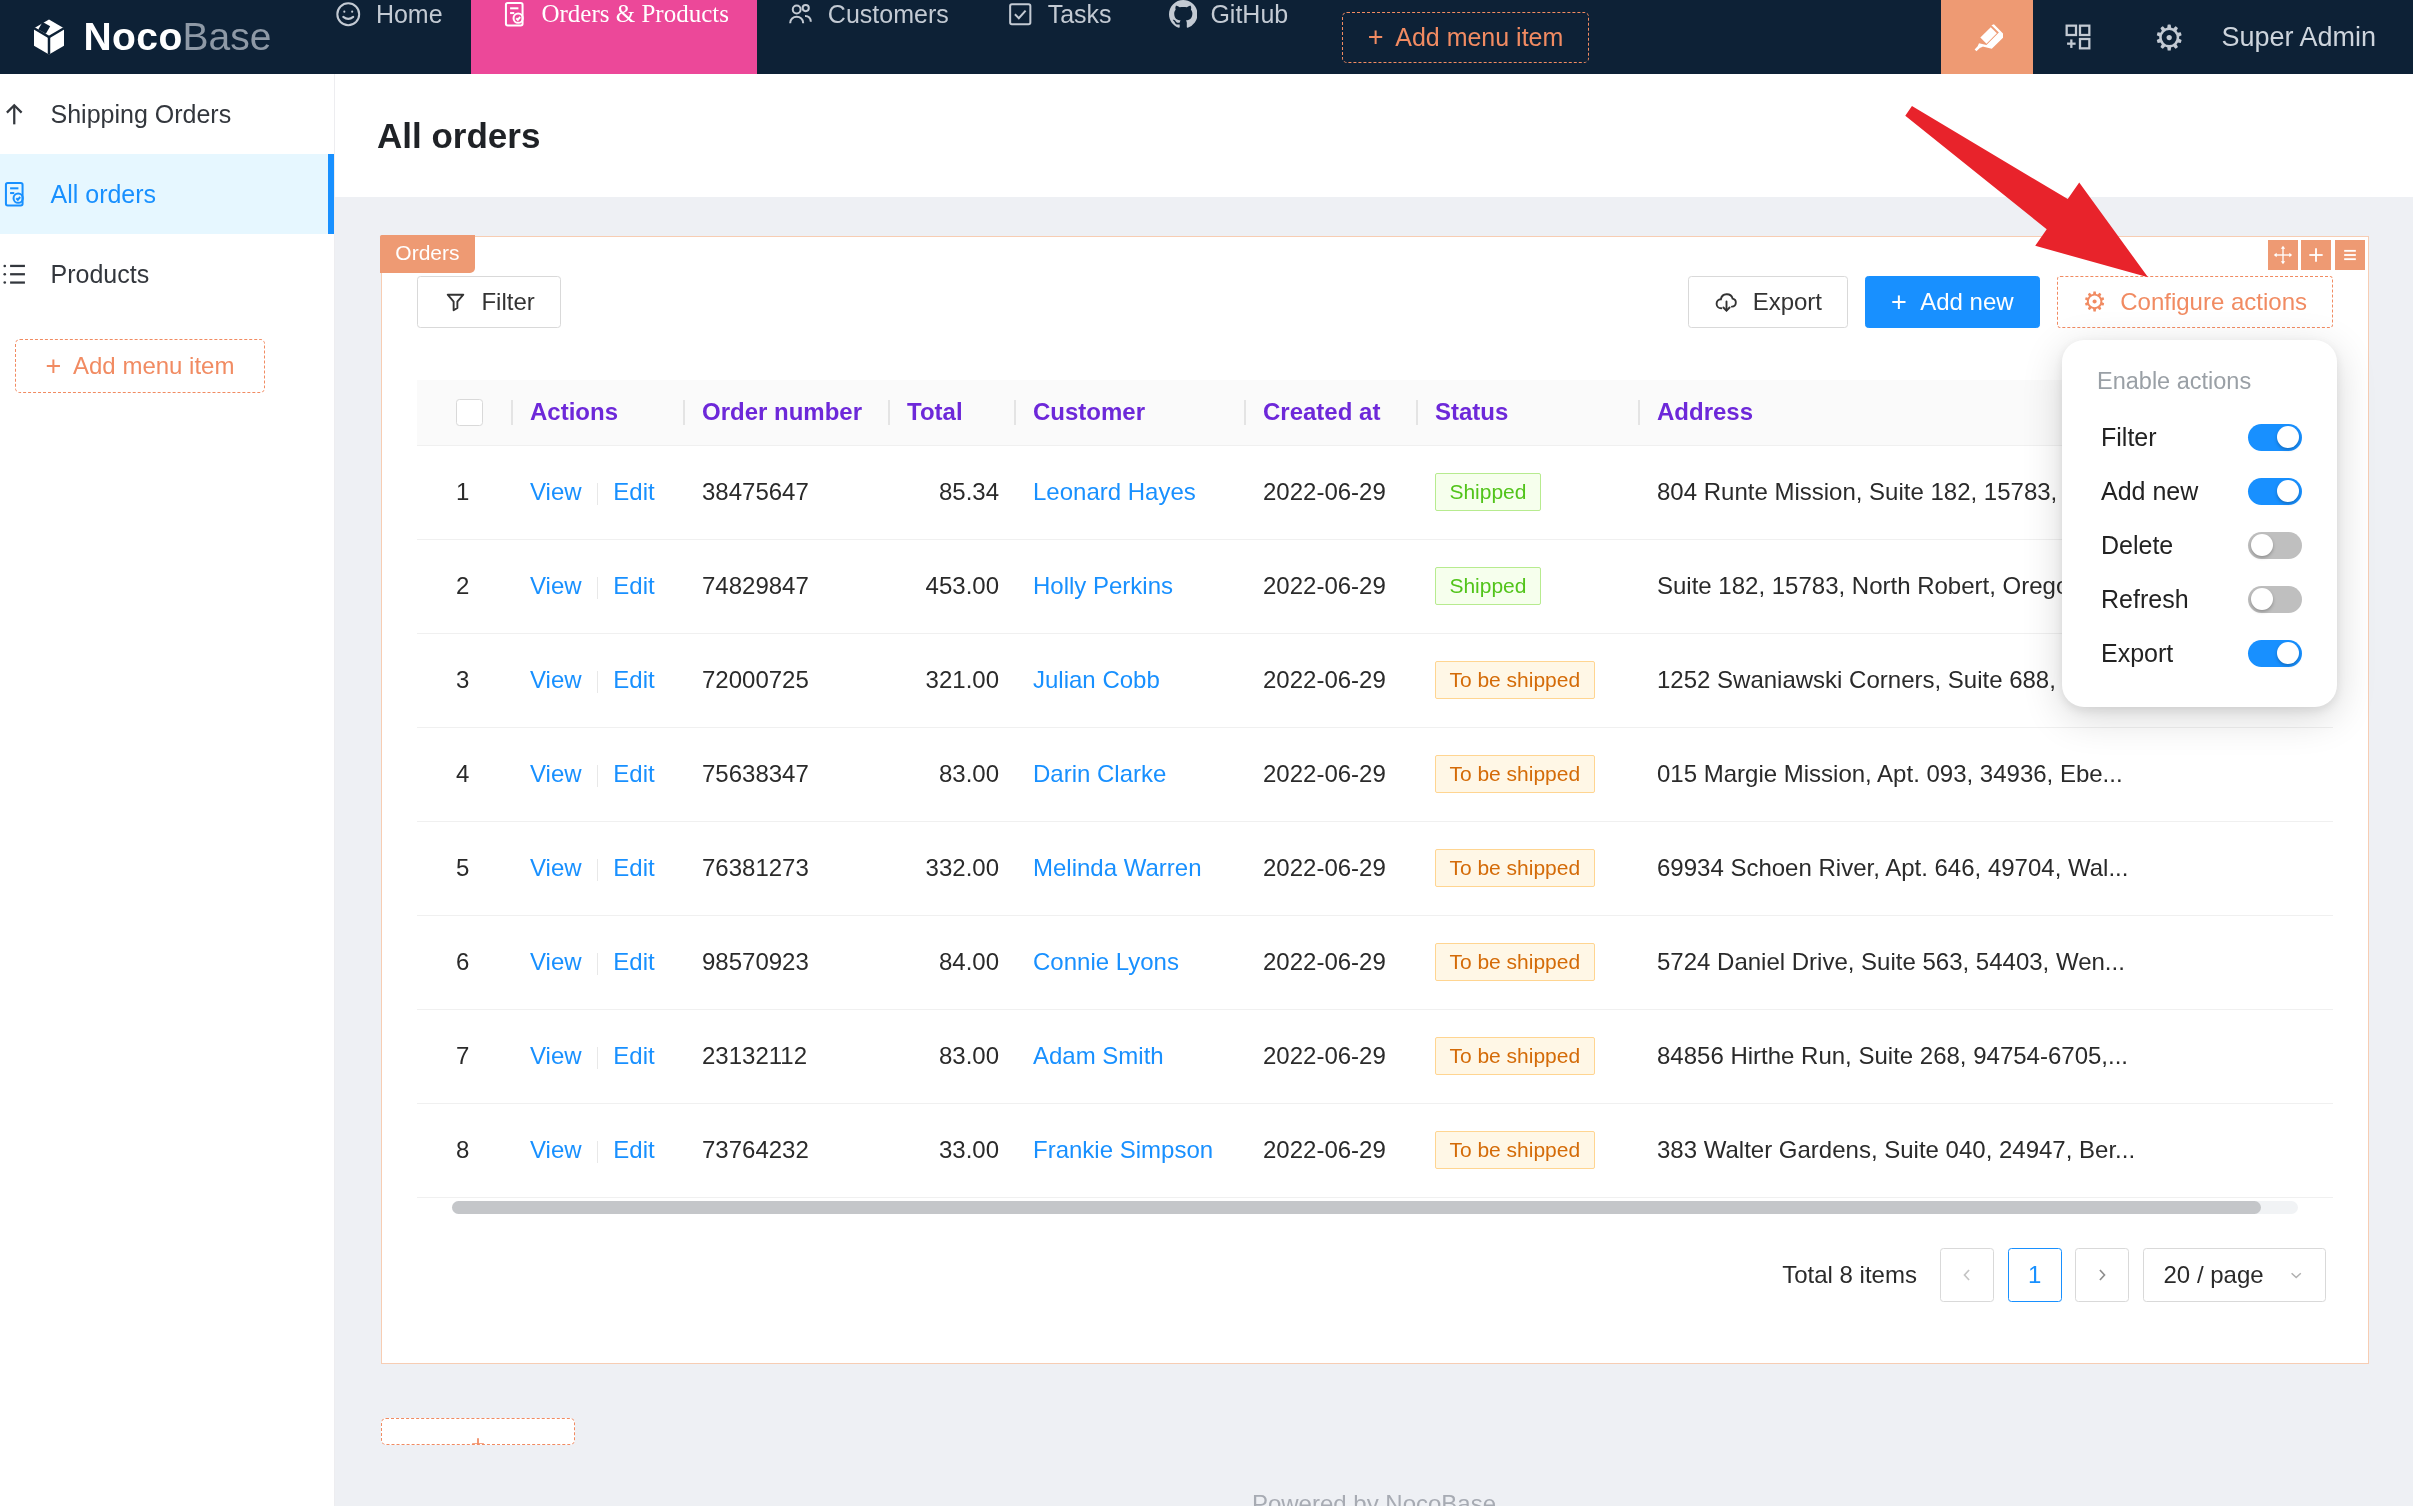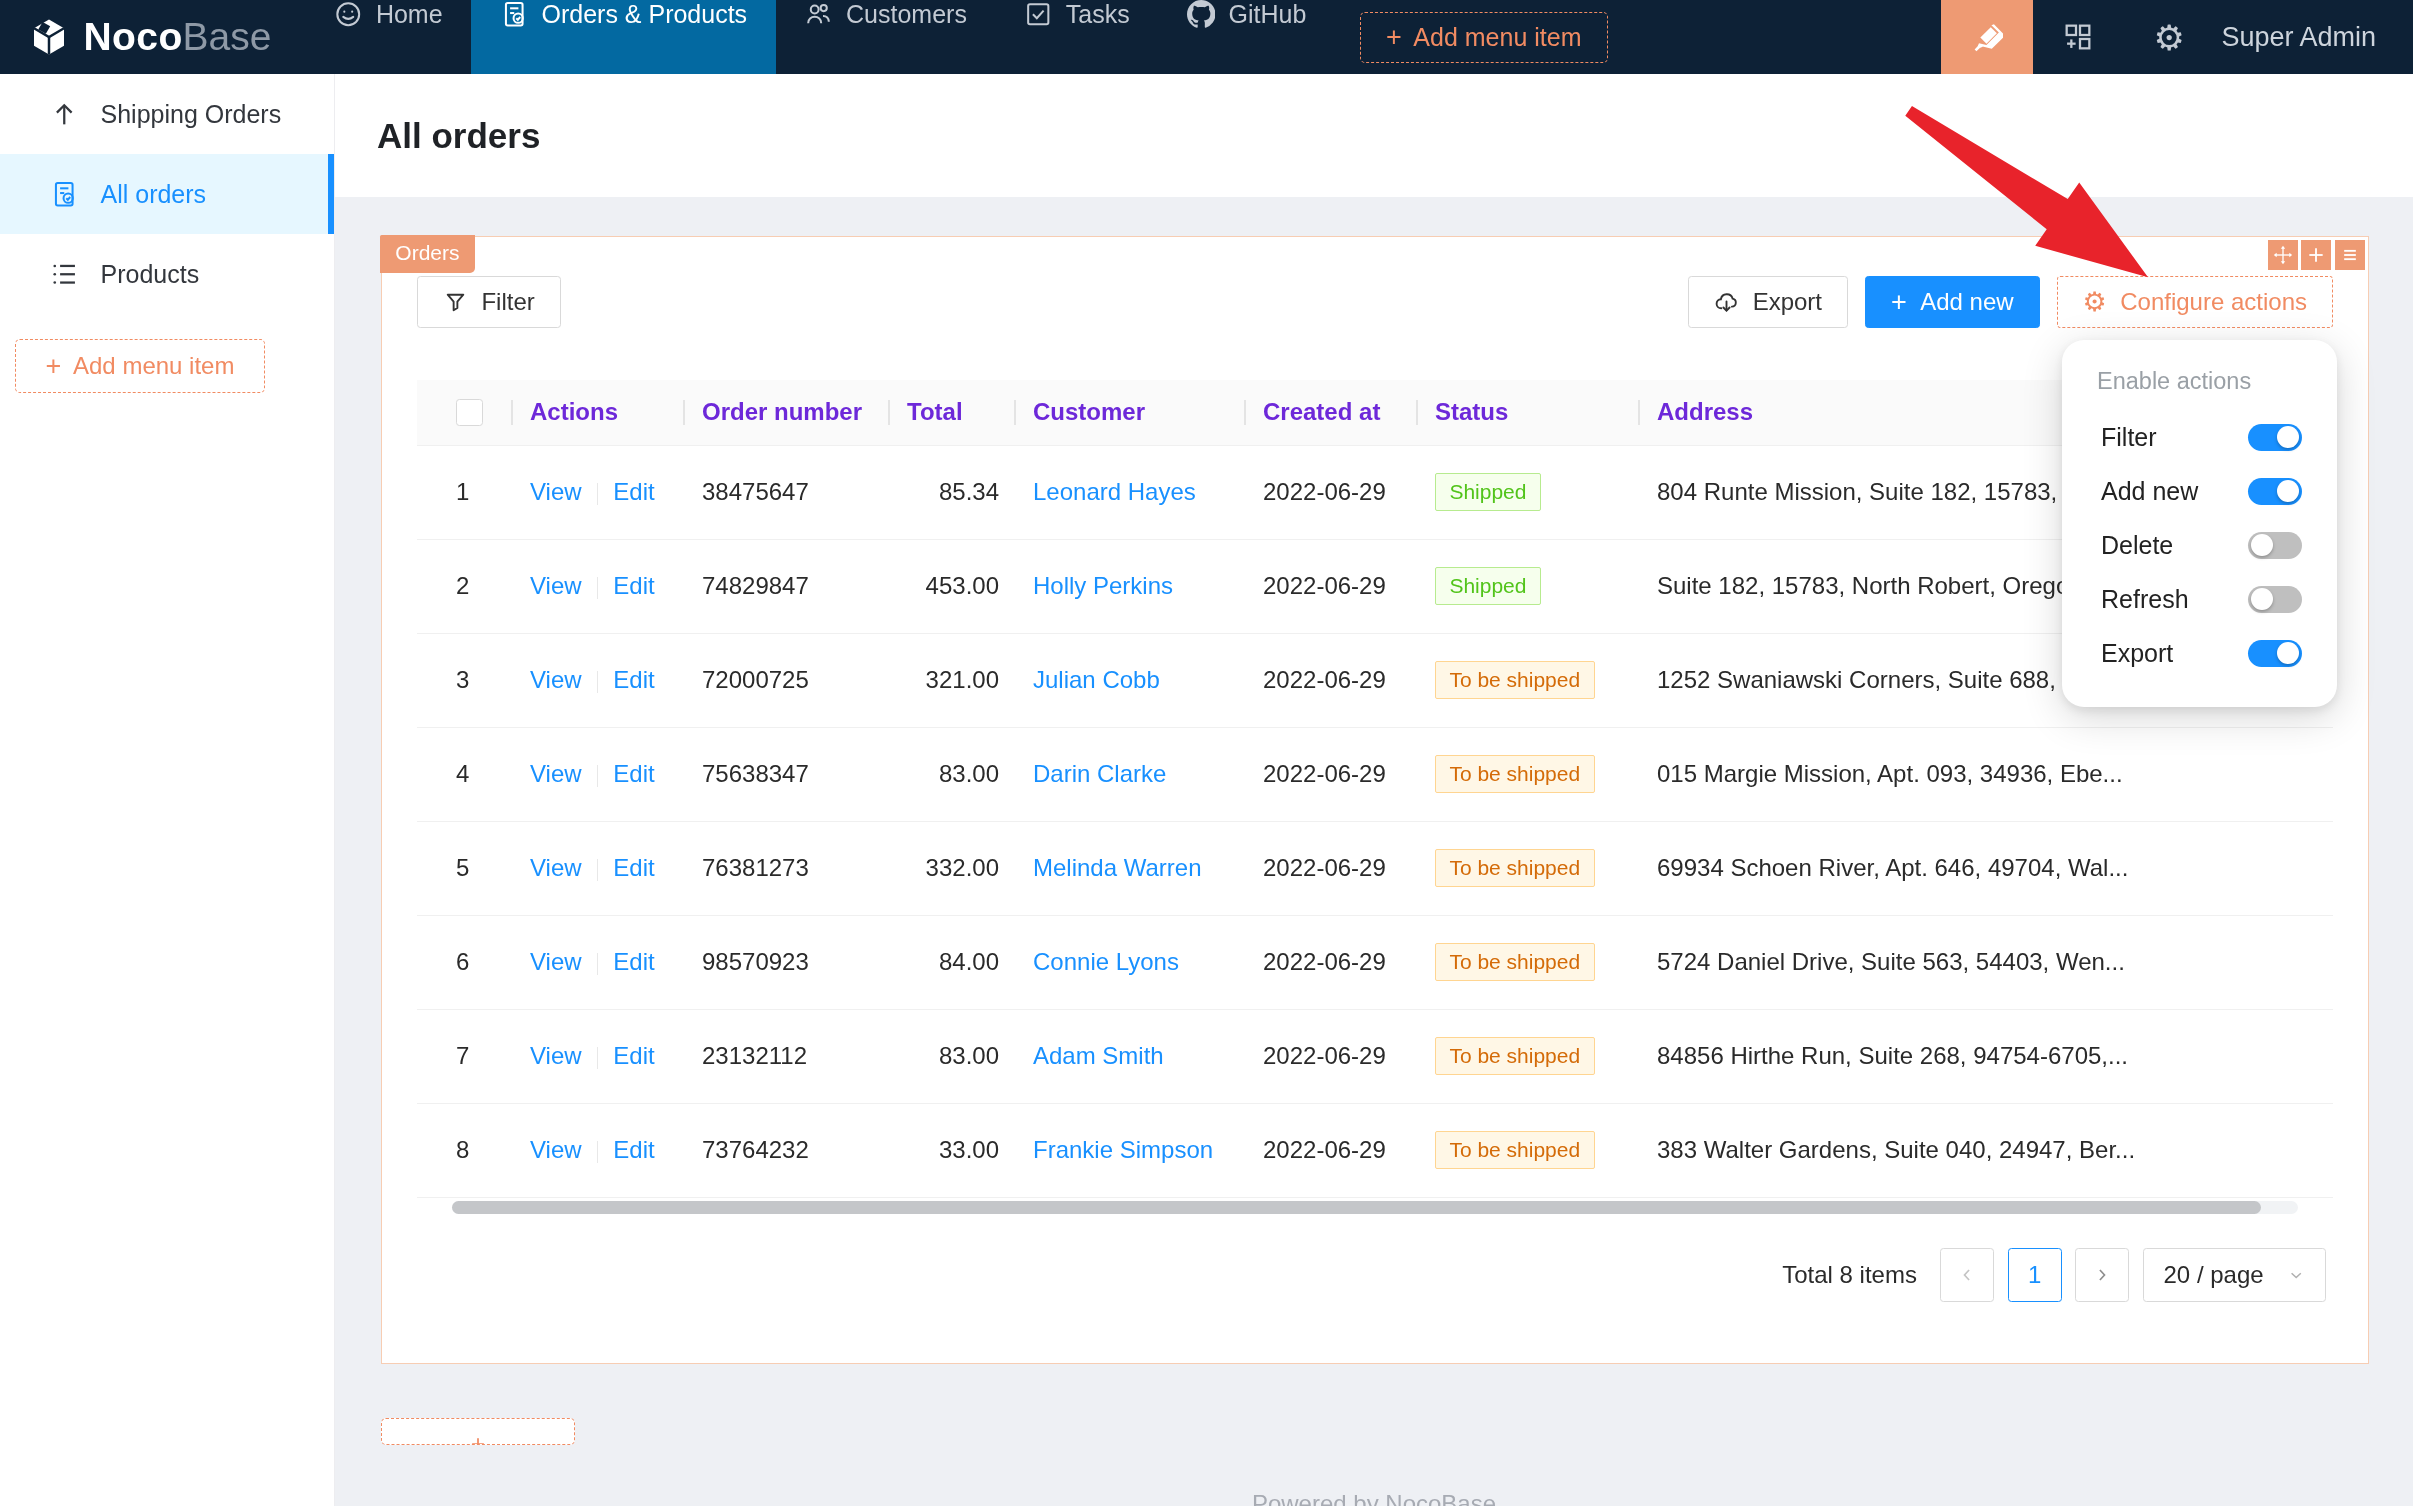--- a/index.html
+++ b/index.html
@@ -7,32 +7,32 @@
   body { font-family:"Liberation Sans", sans-serif; background:#eef0f4; position:relative; color:#2a2a2a; }
   svg { display:block; }
 
   
   .topnav { position:absolute; top:0; left:0; width:2413px; height:74px; background:#0d2136; display:flex; align-items:stretch; z-index:40; }
   .brand { display:flex; align-items:center; gap:15px; padding:0 34px 0 28.5px; min-width:302px; }
   .brand-bold { font-size:39px; font-weight:bold; color:#ffffff; letter-spacing:0.4px; }
   .brand-light { font-size:39px; font-weight:300; color:#8e99a6; }
   .nav-items { display:flex; align-items:stretch; }
   .nav-item { display:flex; align-items:flex-start; gap:13.4px; padding:0 28.5px; font-size:25px; color:#c3cad3; cursor:pointer; }
-  .nav-item.active { background:#0369a1; color:#ffffff; }
+  .nav-item.active { background:#ec4899; color:#ffffff;font-family:Liberation Serif, serif; }
   .nav-item .ico { width:28.5px; height:28.5px; }
   .nav-add { align-self:center; margin-left:25px; display:flex; align-items:center; gap:11.7px; border:1.7px dashed #f18b62; border-radius:5px; color:#f18b62; font-size:25px; padding:10px 25px; cursor:pointer; }
   .nav-right { margin-left:auto; display:flex; align-items:stretch; }
   .ui-editor-btn { width:92px; background:#ee9a73; display:flex; align-items:center; justify-content:center; cursor:pointer; }
   .icon-btn { width:91px; display:flex; align-items:center; justify-content:center; color:#c3cad3; cursor:pointer; }
   .gear-glyph { font-size:35px; line-height:1; }
   .user-name { display:flex; align-items:center; padding:0 37px 0 6.7px; font-size:27px; color:#cdd4dc; cursor:pointer; }
 
   
   .sidebar { position:absolute; top:74px; left:0; width:335px; bottom:0; background:#fff; border-right:1.7px solid #ededf0; z-index:30; }
-  .side-item { height:80px; display:flex; align-items:center; gap:22px; padding-left:50px; font-size:25px; color:#33373d; position:relative; cursor:pointer;text-align:center; }
+  .side-item { height:80px; display:flex; align-items:center; gap:22px; font-size:25px; color:#33373d; position:relative; cursor:pointer;text-align:center; }
   .side-item .ico { width:28.5px; height:28.5px; color:#33373d; }
   .side-item.active { background:#e6f7ff; color:#1890ff; }
   .side-item.active .ico { color:#1890ff; }
   .side-item.active::after { content:''; position:absolute; right:0; top:0; bottom:0; width:5.9px; background:#1890ff; }
   .side-add { margin:25px 0 0 15px; width:250px; height:54px; border:1.7px dashed #f18b62; border-radius:5px; background:#fff; color:#f18b62; display:flex; align-items:center; justify-content:center; gap:11.7px; font-size:24px; cursor:pointer; }
   .plus-glyph { font-size:27px; line-height:1; font-weight:400; }
 
   
   .header-band { position:absolute; left:335px; top:74px; right:0; height:123px; background:#fff; display:flex; align-items:center; padding-left:42px; z-index:5; }
   .page-title { font-size:35px; font-weight:600; color:#1f2226; }

